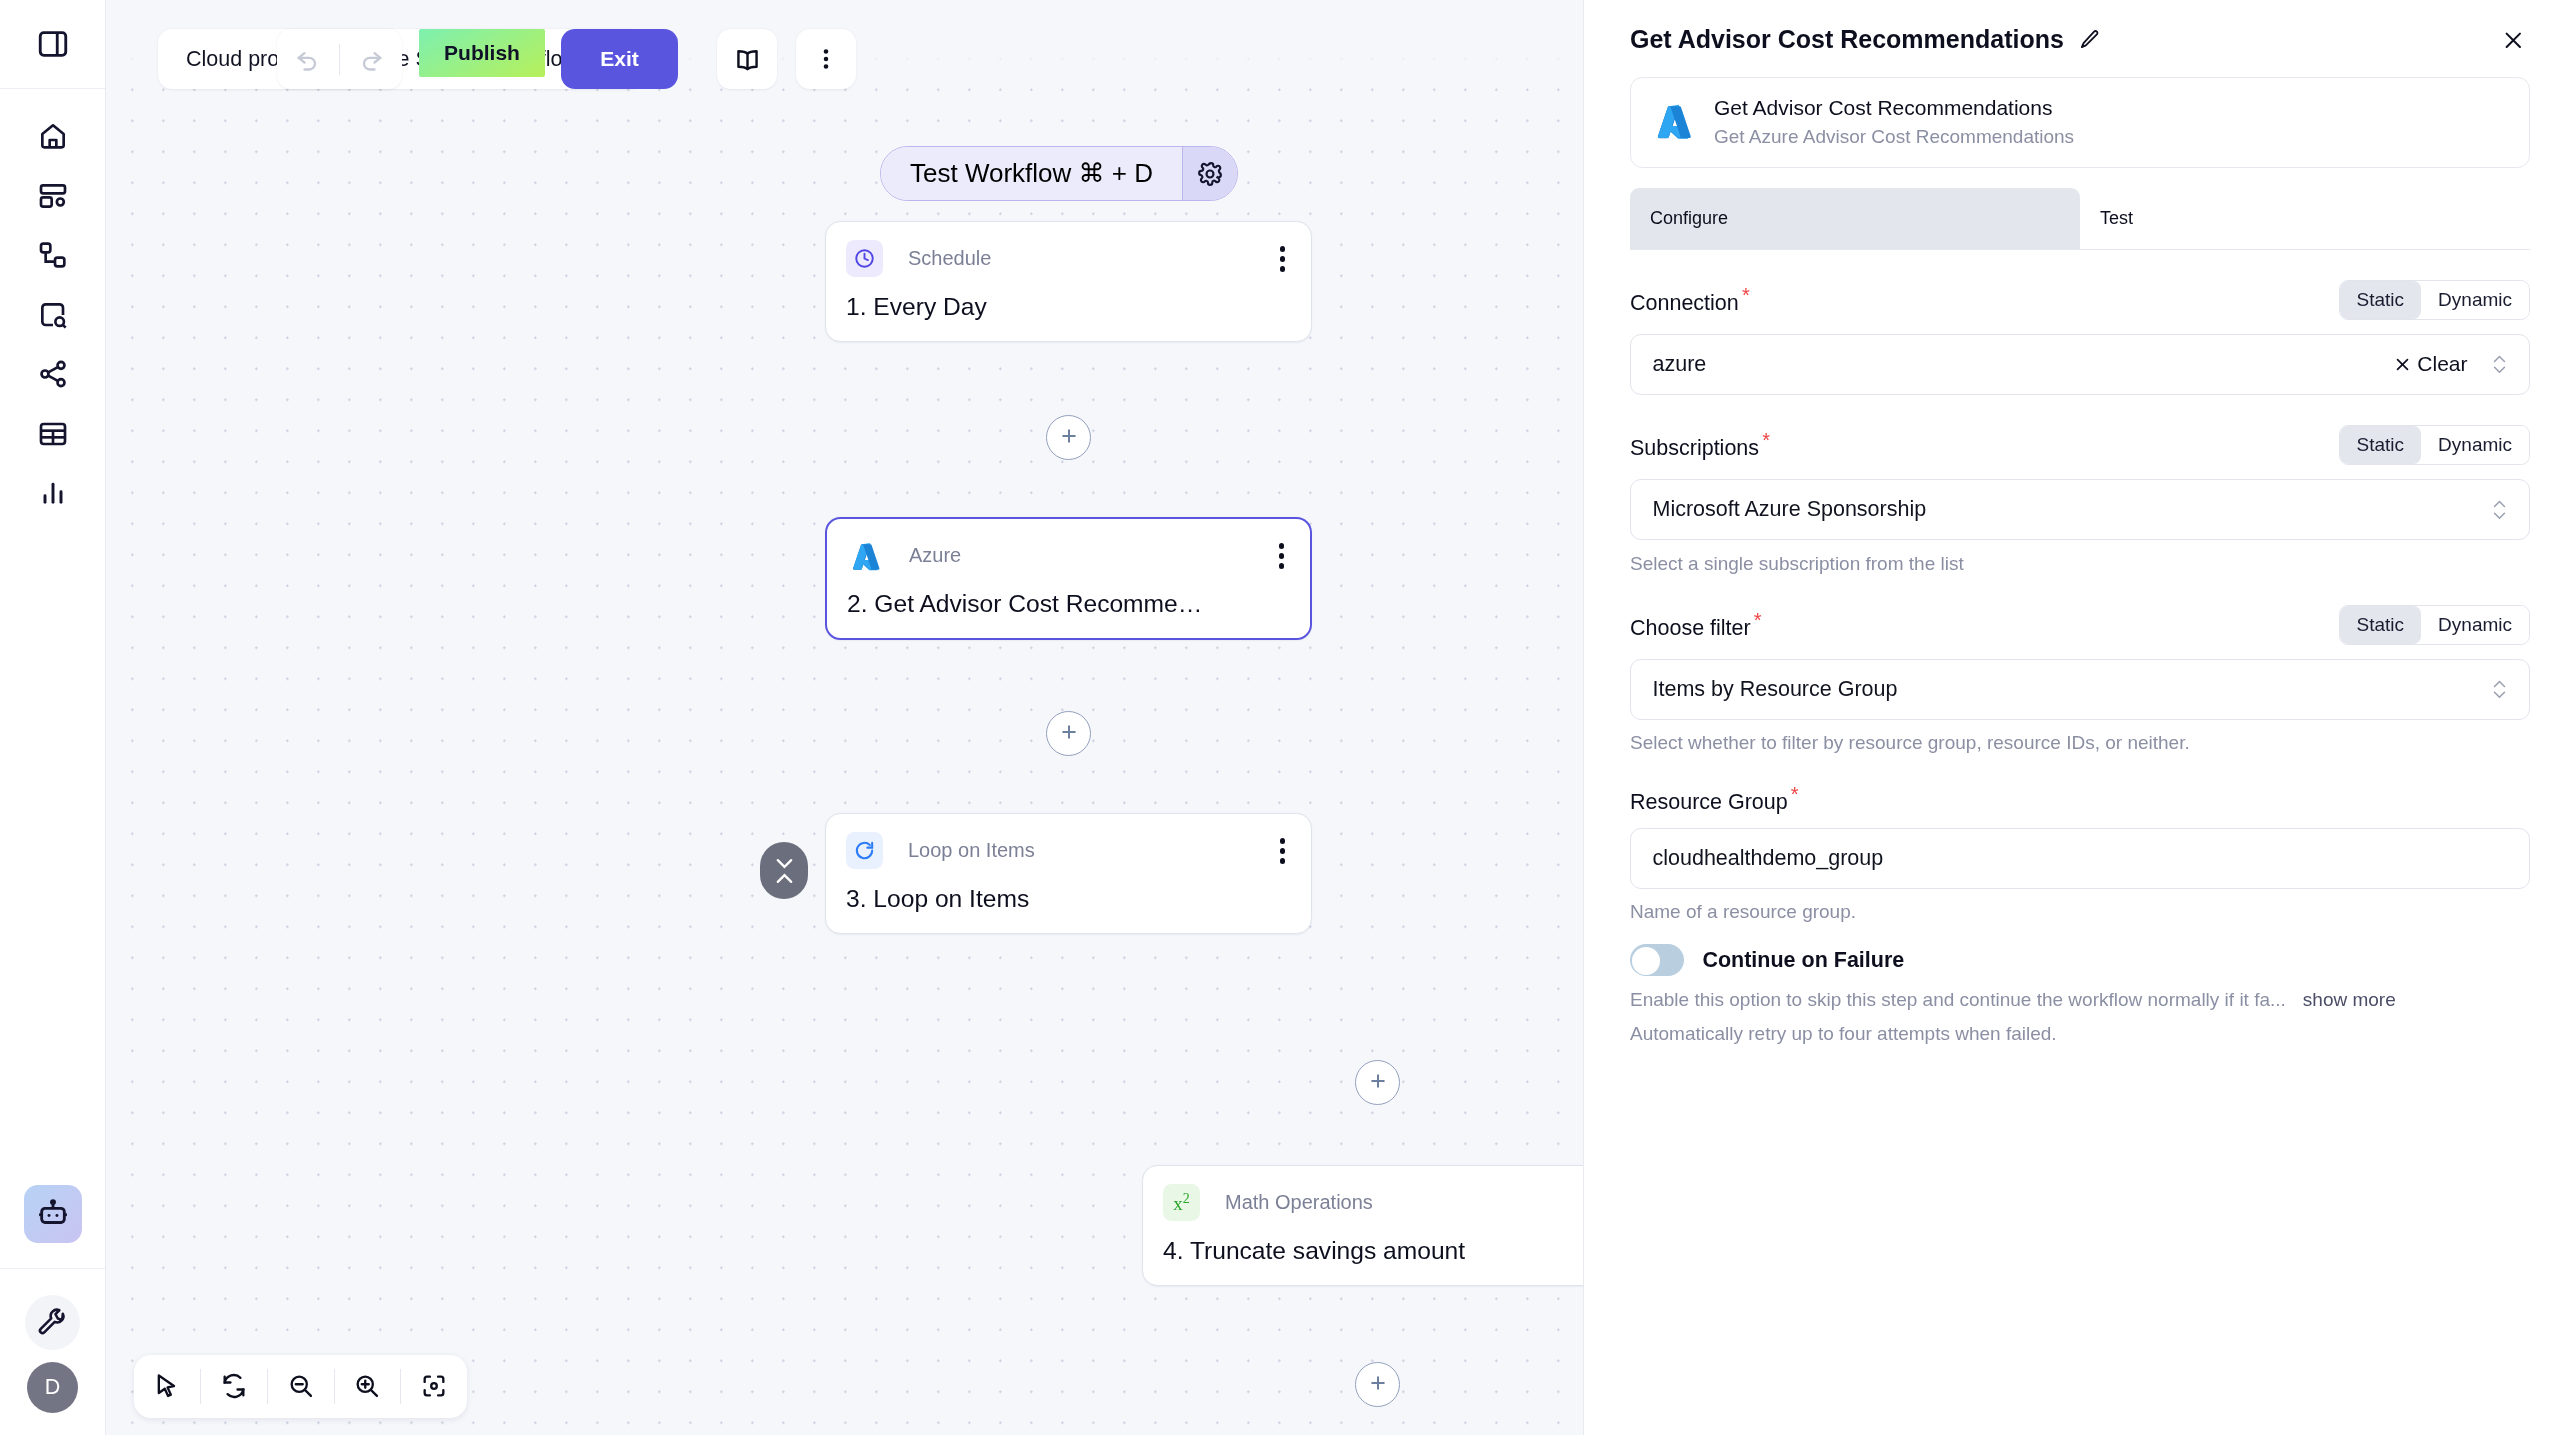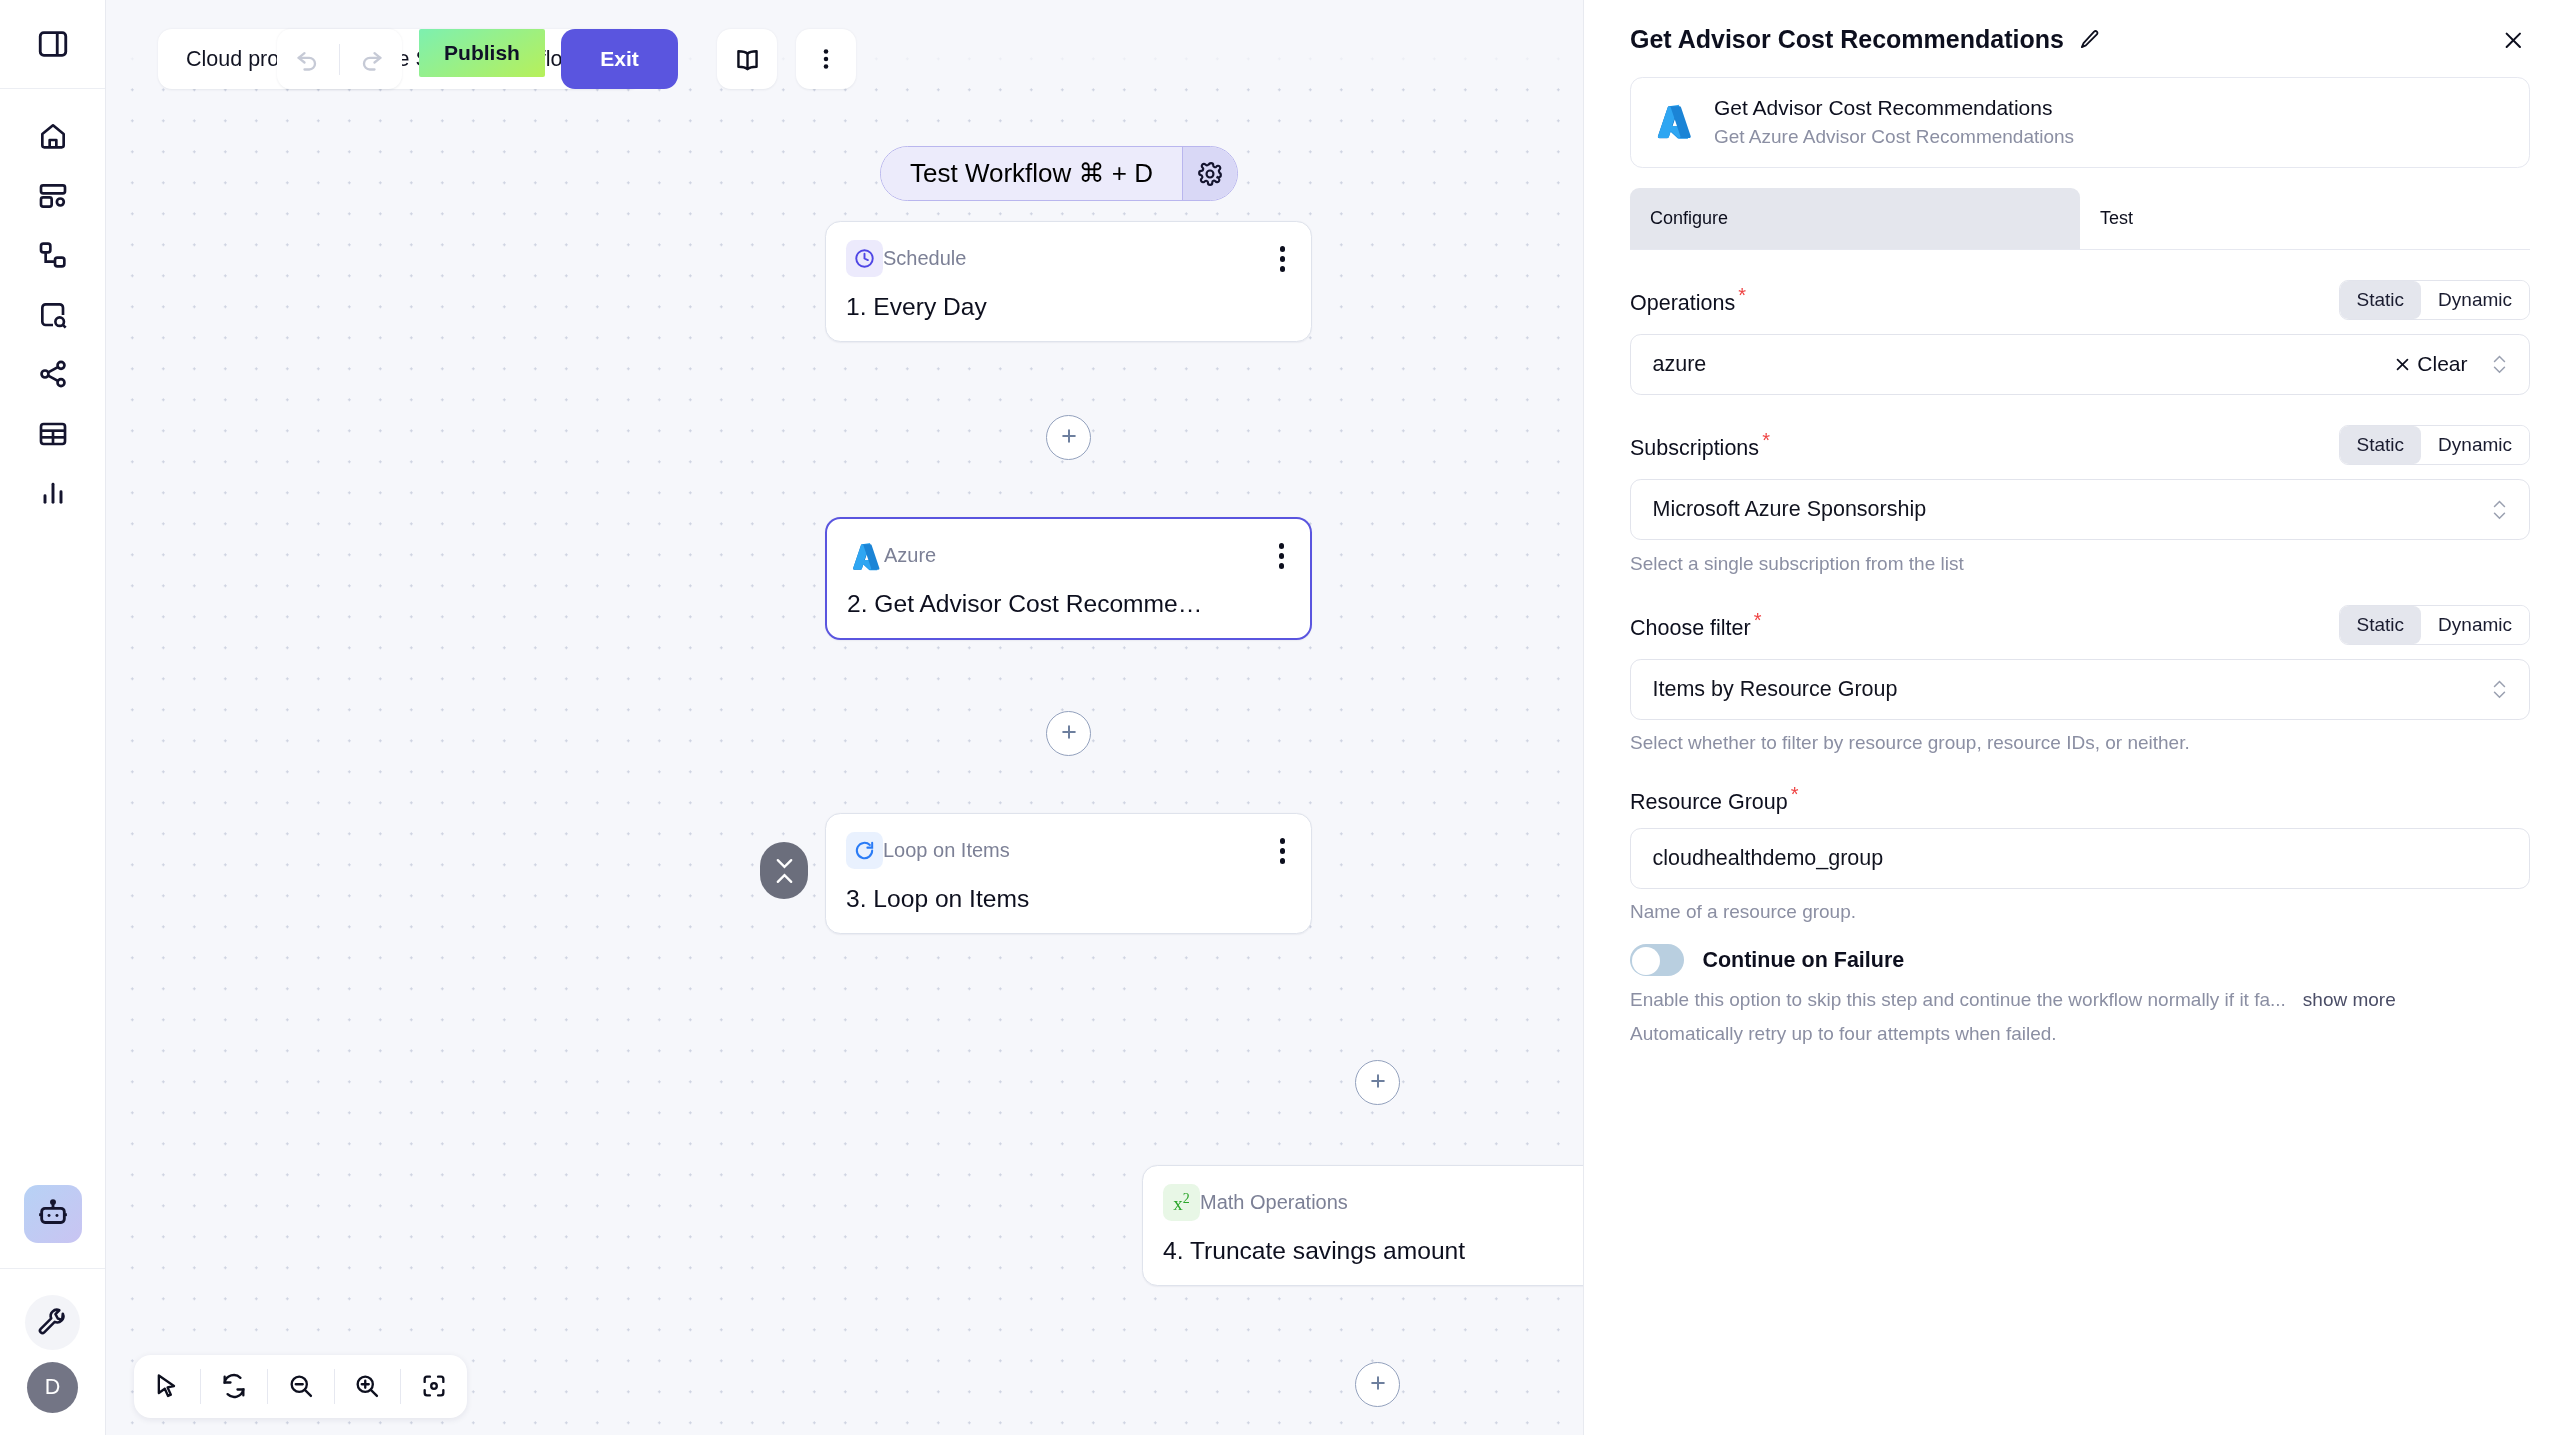--- a/index.html
+++ b/index.html
@@ -115,21 +115,21 @@
     cursor:pointer; color:#14142e; border-left: 0.8px solid #b9b6ee;
   }
 
   
   .node {
     position:absolute; background:#fff; border:0.8px solid #dfe3ec; border-radius: 15.4px;
     padding: 18.4px 20px 20px 20px; cursor:pointer; z-index: 4;
     box-shadow: 0 0.8px 1.5px rgba(20,24,60,.05);
   }
   .node.selected { border: 2.3px solid #5a55df; }
-  .node-head { display:flex; align-items:center; gap: 0; }
+  .node-head { display:flex; align-items:center; gap: 25px; }
   .node-ico {
     width: 37px; height: 37px; border-radius: 8.5px;
     display:flex; align-items:center; justify-content:center; flex:none;
   }
   .node-type { font-size: 20px; color:#7c8096; flex:1; white-space:nowrap; }
   .node-kebab { display:flex; flex-direction:column; gap:4.6px; padding: 4.6px 6.1px; cursor:pointer; }
   .node-kebab i { width:5.4px; height:5.4px; background:#0d0f1e; border-radius:50%; display:block; }
   .node-title { font-size: 24.6px; color:#0d0f1e; margin-top: 15.4px; white-space:nowrap; }
 
   #node-schedule { left: 719px; top: 221px; width: 487px; }
@@ -566,21 +566,21 @@
     </div>
 
     <div class="tabs">
       <div class="tab active">Configure</div>
       <div class="tab">Test</div>
     </div>
 
     <div class="field">
       <div class="field-row">
         <div class="field-label">
-          <span>Operations</span><span class="req">*</span>
+          <span>Connection</span><span class="req">*</span>
         </div>
         <div class="seg">
           <div class="seg-opt on">Static</div>
           <div class="seg-opt">Dynamic</div>
         </div>
       </div>
       <div class="input">
         <span class="input-val">azure</span>
         <span class="clear-btn">
           <svg width="17" height="17" viewBox="0 0 24 24" fill="none" stroke="#0d0f1e" stroke-width="2.4" stroke-linecap="round">

